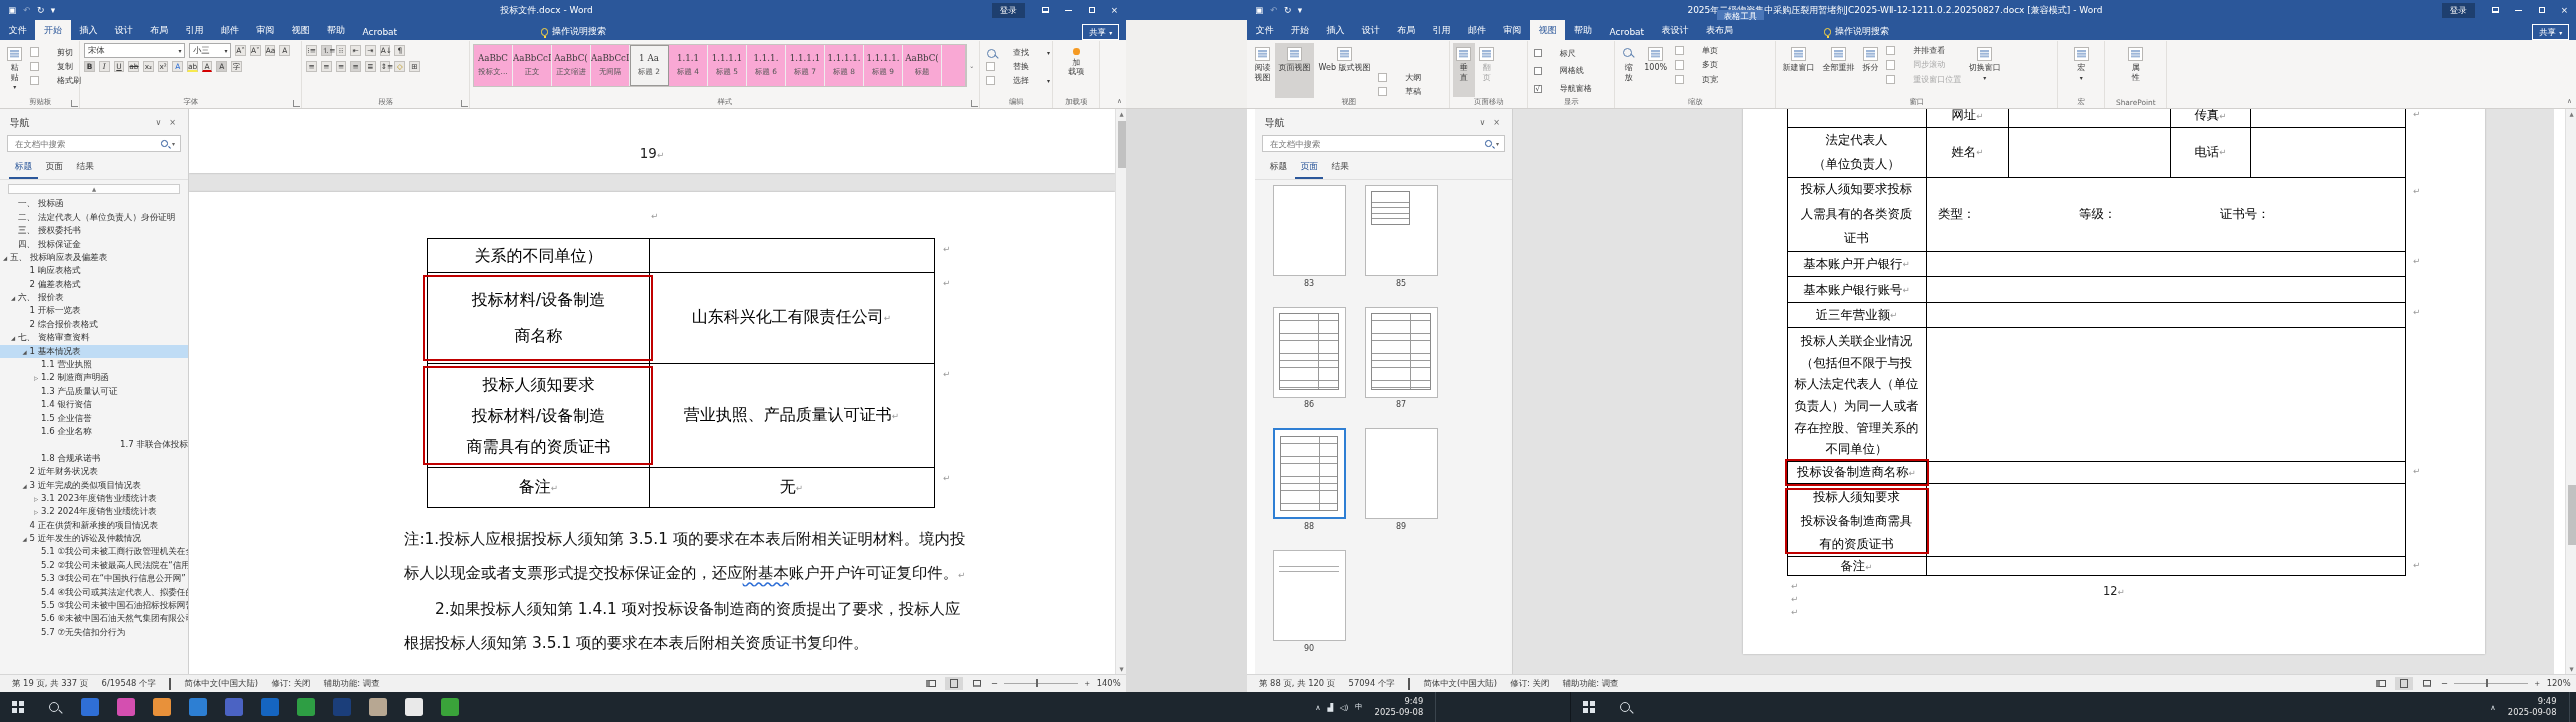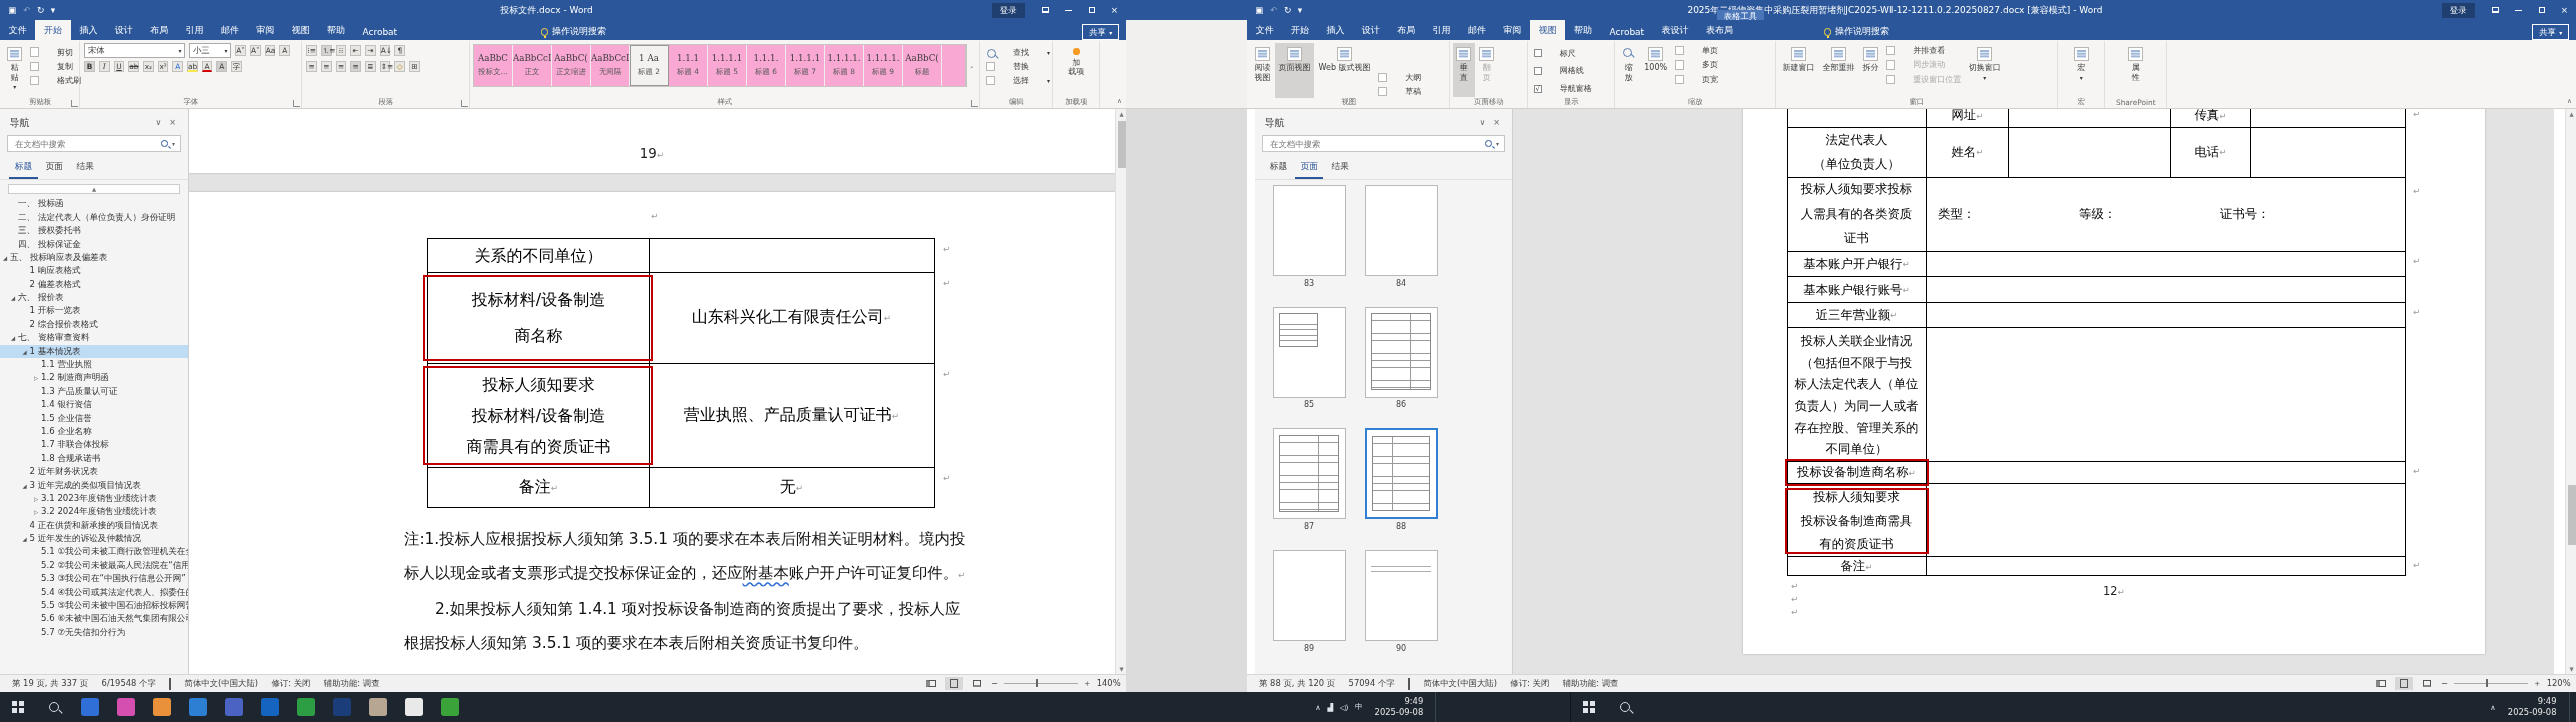--- a/index.html
+++ b/index.html
@@ -432,21 +432,21 @@
             <span class="txt">1.4 银行资信</span>
           </div>
           <div class="nav-item" style="padding-left: 31px;">
             <span class="tw"></span>
             <span class="txt">1.5 企业信誉</span>
           </div>
           <div class="nav-item" style="padding-left: 31px;">
             <span class="tw"></span>
             <span class="txt">1.6 企业名称</span>
           </div>
-          <div class="nav-item" style="padding-left: 31px;">
+          <div class="nav-item" style="padding-left: 31px; justify-content: flex-end;">
             <span class="tw"></span>
             <span class="txt">1.7 非联合体投标</span>
           </div>
           <div class="nav-item" style="padding-left: 31px;">
             <span class="tw"></span>
             <span class="txt">1.8 合规承诺书</span>
           </div>
           <div class="nav-item" style="padding-left: 19.5px;">
             <span class="tw"></span>
             <span class="txt">2 近年财务状况表</span>
@@ -745,24 +745,20 @@
       <div class="np-tab"><span>标题</span></div>
           <div class="np-tab on"><span>页面</span></div>
           <div class="np-tab"><span>结果</span></div>
         </div>
       <div class="thumb-grid">
 
       <div class="thumb k-blank">
             <div class="tpage"></div>
             <div class="tnum">83</div>
           </div>
-          <div class="thumb k-blank">
-            <div class="tpage"></div>
-            <div class="tnum">84</div>
-          </div>
           <div class="thumb k-table-small">
             <div class="tpage"></div>
             <div class="tnum">85</div>
           </div>
           <div class="thumb k-table">
             <div class="tpage"></div>
             <div class="tnum">86</div>
           </div>
           <div class="thumb k-table">
             <div class="tpage"></div>

